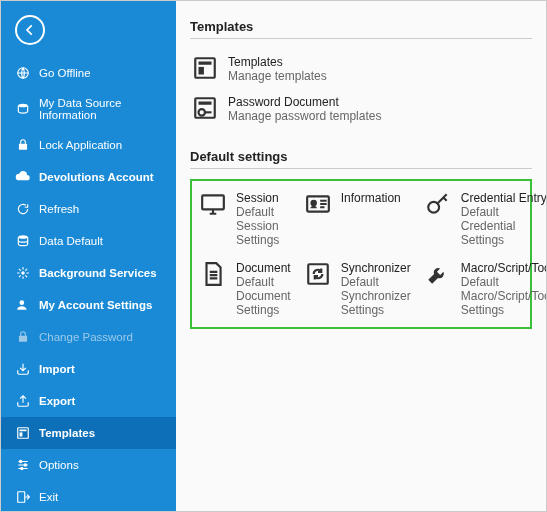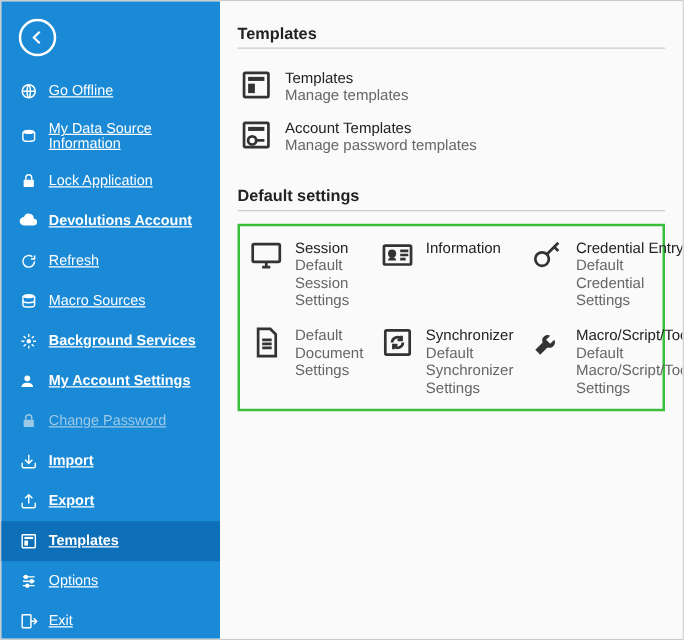--- a/index.html
+++ b/index.html
@@ -1,21 +1,21 @@
 <!DOCTYPE html>
 <html><head>
 <meta charset="utf-8">
 <style>
   * { box-sizing: border-box; margin: 0; padding: 0; }
   body { font-family: "Segoe UI", Tahoma, sans-serif; font-size: 12px; background: #fff; width: 547px; height: 512px; overflow: hidden; border: 1px solid #ccc; }
   .app { display: flex; height: 100%; }
   .sidebar { width: 175px; background: #1a8ad6; color: #fff; display: flex; flex-direction: column; padding-top: 10px; }
   .back-wrap { padding: 4px 14px 12px 14px; }
   .back-btn { width: 30px; height: 30px; border: 2px solid #fff; border-radius: 50%; display: flex; align-items: center; justify-content: center; cursor: pointer; }
-  .sidebar-item { display: flex; align-items: center; gap: 8px; padding: 8px 14px; cursor: pointer; font-size: 11.5px; text-decoration: underline; }
+  .sidebar-item { display: flex; align-items: center; gap: 8px; padding: 8px 14px; cursor: pointer; font-size: 11.5px; }
   .sidebar-item.bold { font-weight: 600; }
   .sidebar-item.selected { background: #0d6fb8; font-weight: 600; }
   .sidebar-item.disabled { color: #9cc9e8; cursor: default; }
   .sidebar-item .icon { width: 16px; height: 16px; flex-shrink: 0; display: flex; align-items: center; justify-content: center; }
   .main { flex: 1; background: #fafafa; padding: 18px 14px 10px 14px; overflow: hidden; }
   .section-title { font-weight: 700; font-size: 13px; color: #222; margin-bottom: 4px; }
   .hr { border: none; border-top: 1px solid #ccc; margin-bottom: 10px; }
   .tile-row { display: flex; align-items: flex-start; gap: 10px; padding: 6px 2px; cursor: pointer; }
   .tile-row .ticon { width: 26px; height: 26px; flex-shrink: 0; color: #333; display:flex; align-items:center; justify-content:center; }
   .tile-text .t1 { font-size: 12px; color: #222; }
@@ -91,21 +91,21 @@
     </div>
 
     <div class="sidebar-item">
       <span class="icon">
         <svg width="14" height="14" viewBox="0 0 24 24" fill="#fff">
             <ellipse cx="12" cy="5" rx="8" ry="3"></ellipse>
             <path d="M4 5v6c0 1.7 3.6 3 8 3s8-1.3 8-3V5" fill="none" stroke="#fff" stroke-width="2"></path>
             <path d="M4 11v6c0 1.7 3.6 3 8 3s8-1.3 8-3v-6" fill="none" stroke="#fff" stroke-width="2"></path>
           </svg>
       </span>
-      <span>Macro Sources</span>
+      <span>Data Default</span>
     </div>
 
     <div class="sidebar-item bold">
       <span class="icon">
         <svg width="14" height="14" viewBox="0 0 24 24" fill="#fff">
             <circle cx="12" cy="12" r="3"></circle>
             <path d="M12 2v4M12 18v4M2 12h4M18 12h4M5 5l3 3M16 16l3 3M19 5l-3 3M8 16l-3 3" stroke="#fff" stroke-width="2"></path>
           </svg>
       </span>
       <span>Background Services</span>
@@ -207,21 +207,21 @@
     <div class="tile-row">
       <span class="ticon">
         <svg width="26" height="26" viewBox="0 0 24 24" fill="#333">
             <rect x="3" y="3" width="18" height="18" rx="1" fill="none" stroke="#333" stroke-width="2"></rect>
             <rect x="6" y="6" width="12" height="3"></rect>
             <circle cx="9" cy="16" r="3" fill="none" stroke="#333" stroke-width="2"></circle>
             <path d="M11 16h7" stroke="#333" stroke-width="2"></path>
           </svg>
       </span>
       <div class="tile-text">
-        <div class="t1">Account Templates</div>
+        <div class="t1">Password Document</div>
         <div class="t2">Manage password templates</div>
       </div>
     </div>
 
     <div class="spacer"></div>
 
     <div class="section-title">Default settings</div>
     <hr class="hr">
 
     <div class="default-grid">
@@ -269,20 +269,21 @@
 
 
       <div class="tile-row">
         <span class="ticon">
           <svg width="26" height="26" viewBox="0 0 24 24" fill="#333">
               <path d="M6 2h9l4 4v16H6z" fill="none" stroke="#333" stroke-width="2"></path>
               <path d="M9 10h7M9 13h7M9 16h7" stroke="#333" stroke-width="2"></path>
             </svg>
         </span>
         <div class="tile-text">
+          <div class="t1">Document</div>
           <div class="t2">Default Document Settings</div>
         </div>
       </div>
 
       <div class="tile-row">
         <span class="ticon">
           <svg width="26" height="26" viewBox="0 0 24 24" fill="none" stroke="#333" stroke-width="2">
               <rect x="3" y="3" width="18" height="18" rx="1"></rect>
               <path d="M8 12a4 4 0 0 1 7-2.5M16 12a4 4 0 0 1-7 2.5"></path>
               <path d="M15 7v3h-3M9 17v-3h3"></path>

